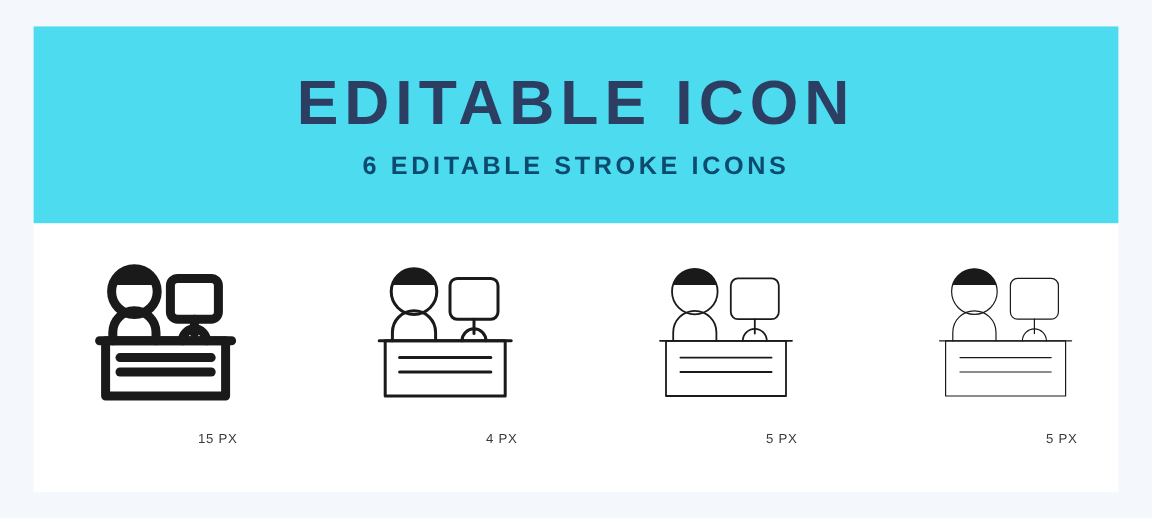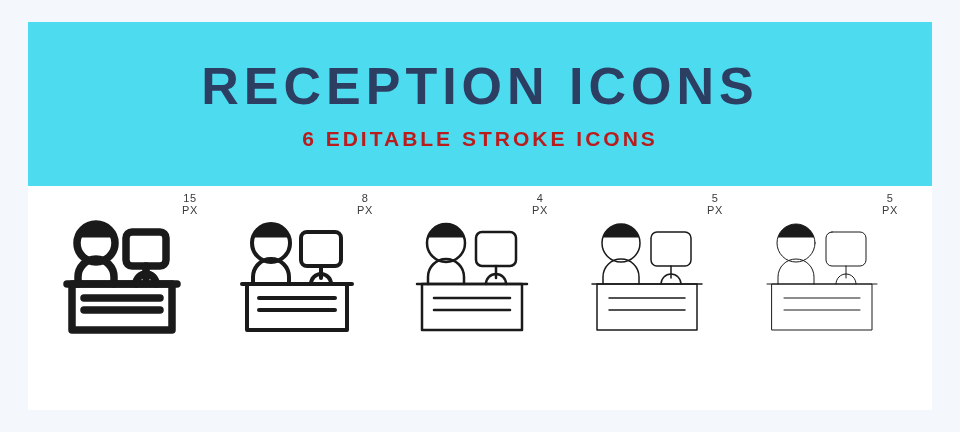--- a/index.html
+++ b/index.html
@@ -46,42 +46,43 @@
     letter-spacing: 5px;
     color: #2d3e63;
     line-height: 1;
     margin: 0 0 16px 0;
     text-align: center;
   }
   .banner-subtitle {
     font-size: 21px;
     font-weight: bold;
     letter-spacing: 3px;
-    color: #b91c1c;
+    color: #0c4a6e;
     line-height: 1;
     margin: 0;
     text-align: center;
   }
   .icon-strip {
     position: absolute;
     left: 0;
     top: 164px;
     width: 904px;
     height: 224px;
     display: flex;
     flex-direction: row;
     align-items: flex-start;
     justify-content: space-between;
     padding: 0 34px;
     box-sizing: border-box;
   }
   .icon-cell {
     width: 136px;
     display: flex;
-    align-items: flex-start;
+    flex-direction: column;
+    align-items: flex-end;
   }
   .icon-holder {
     height: 150px;
     display: flex;
     align-items: center;
     justify-content: center;
     margin-top: 18px;
   }
   .icon-label {
     font-size: 11px;
@@ -92,21 +93,21 @@
   }
   svg { display: block; }
 </style>
 </head>
 <body>
 
 <div class="page">
   <div class="card">
 
     <div class="banner">
-      <div class="banner-title">RECEPTION ICONS</div>
+      <div class="banner-title">EDITABLE ICON</div>
       <div class="banner-subtitle">6 EDITABLE STROKE ICONS</div>
     </div>
 
     <div class="icon-strip">
 
       <div class="icon-cell">
         <div class="icon-holder">
           <svg width="120" height="130" viewBox="0 0 120 130" fill="none" stroke="#1a1a1a" stroke-width="7.5" stroke-linecap="round" stroke-linejoin="round">
             <circle cx="34" cy="29" r="19"></circle>
             <path d="M34 10 a19 19 0 0 1 18.2 13.6 H15.8 A19 19 0 0 1 34 10 Z" fill="#1a1a1a" stroke="none"></path>
@@ -117,37 +118,20 @@
             <path d="M10 70 h100 v46 h-100 z"></path>
             <path d="M22 84 h76"></path>
             <path d="M22 96 h76"></path>
             <path d="M5 70 h110"></path>
           </svg>
         </div>
         <div class="icon-label">15 PX</div>
       </div>
 
 
-      <div class="icon-cell">
-        <div class="icon-holder">
-          <svg width="120" height="130" viewBox="0 0 120 130" fill="none" stroke="#1a1a1a" stroke-width="4" stroke-linecap="round" stroke-linejoin="round">
-            <circle cx="34" cy="29" r="19"></circle>
-            <path d="M34 10 a19 19 0 0 1 18.2 13.6 H15.8 A19 19 0 0 1 34 10 Z" fill="#1a1a1a" stroke="none"></path>
-            <path d="M16 70 v-7 c0-10 8-18 18-18 s18 8 18 18 v7"></path>
-            <rect x="64" y="18" width="40" height="34" rx="6"></rect>
-            <path d="M84 52 v12"></path>
-            <path d="M74 70 c0-5.5 4.5-10 10-10 s10 4.5 10 10"></path>
-            <path d="M10 70 h100 v46 h-100 z"></path>
-            <path d="M22 84 h76"></path>
-            <path d="M22 96 h76"></path>
-            <path d="M5 70 h110"></path>
-          </svg>
-        </div>
-        <div class="icon-label">8 PX</div>
-      </div>
 
       <div class="icon-cell">
         <div class="icon-holder">
           <svg width="120" height="130" viewBox="0 0 120 130" fill="none" stroke="#1a1a1a" stroke-width="2.5" stroke-linecap="round" stroke-linejoin="round">
             <circle cx="34" cy="29" r="19"></circle>
             <path d="M34 10 a19 19 0 0 1 18.2 13.6 H15.8 A19 19 0 0 1 34 10 Z" fill="#1a1a1a" stroke="none"></path>
             <path d="M16 70 v-7 c0-10 8-18 18-18 s18 8 18 18 v7"></path>
             <rect x="64" y="18" width="40" height="34" rx="6"></rect>
             <path d="M84 52 v12"></path>
             <path d="M74 70 c0-5.5 4.5-10 10-10 s10 4.5 10 10"></path>

